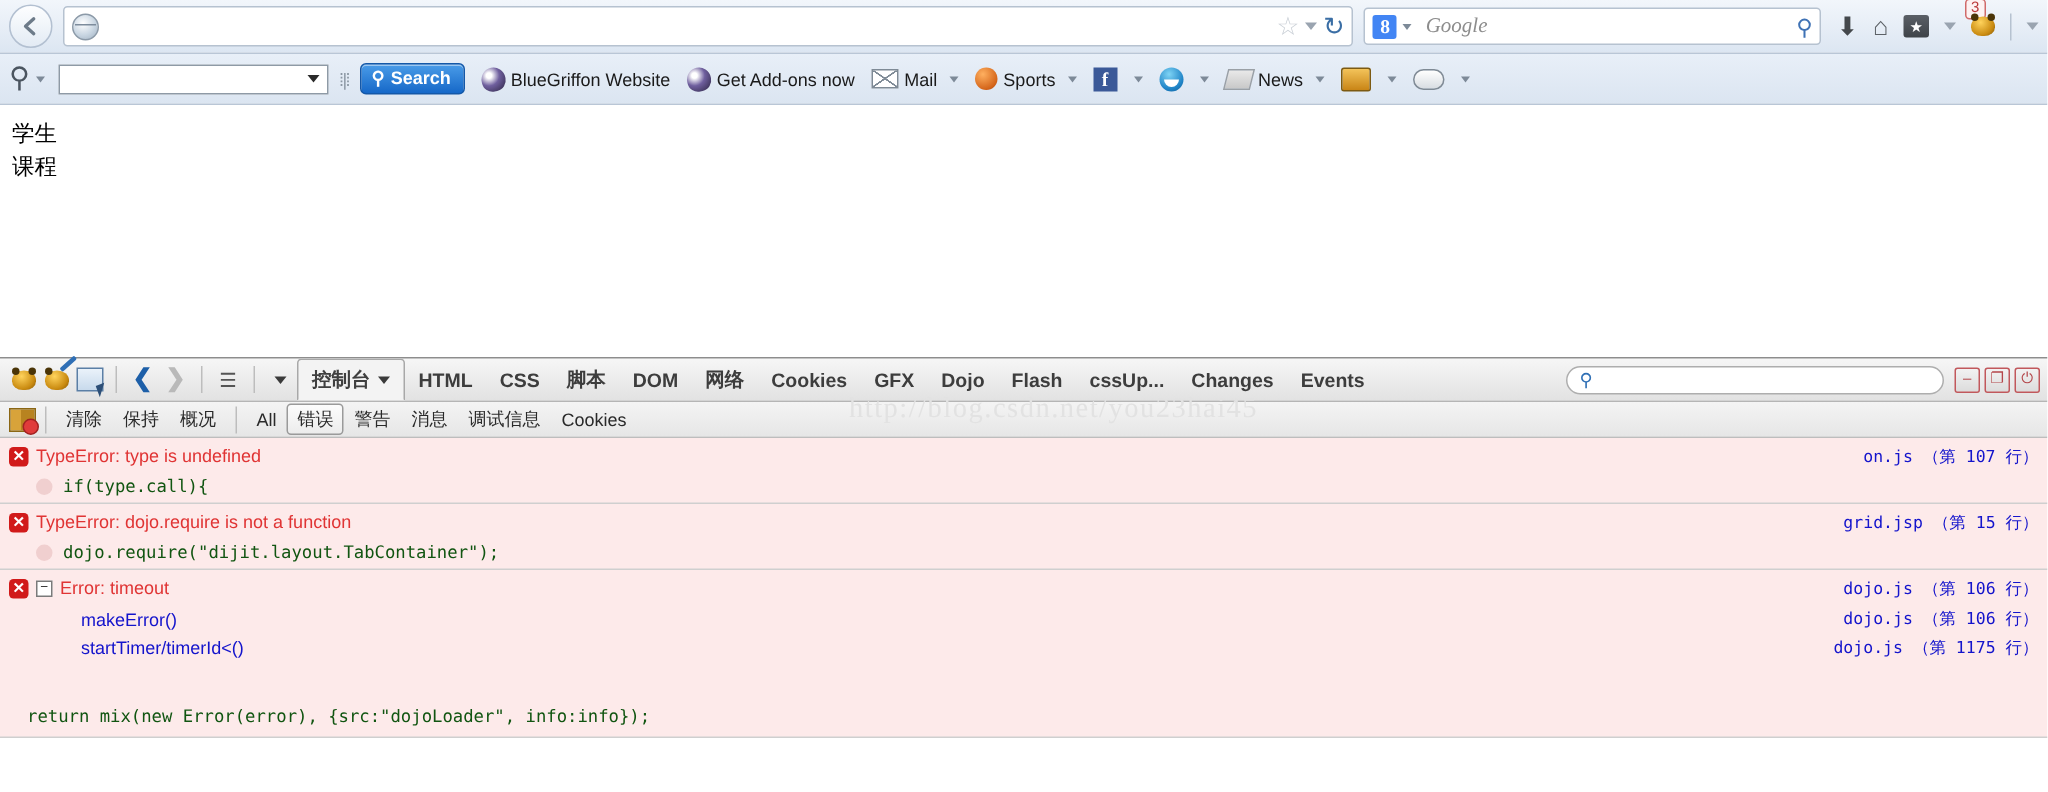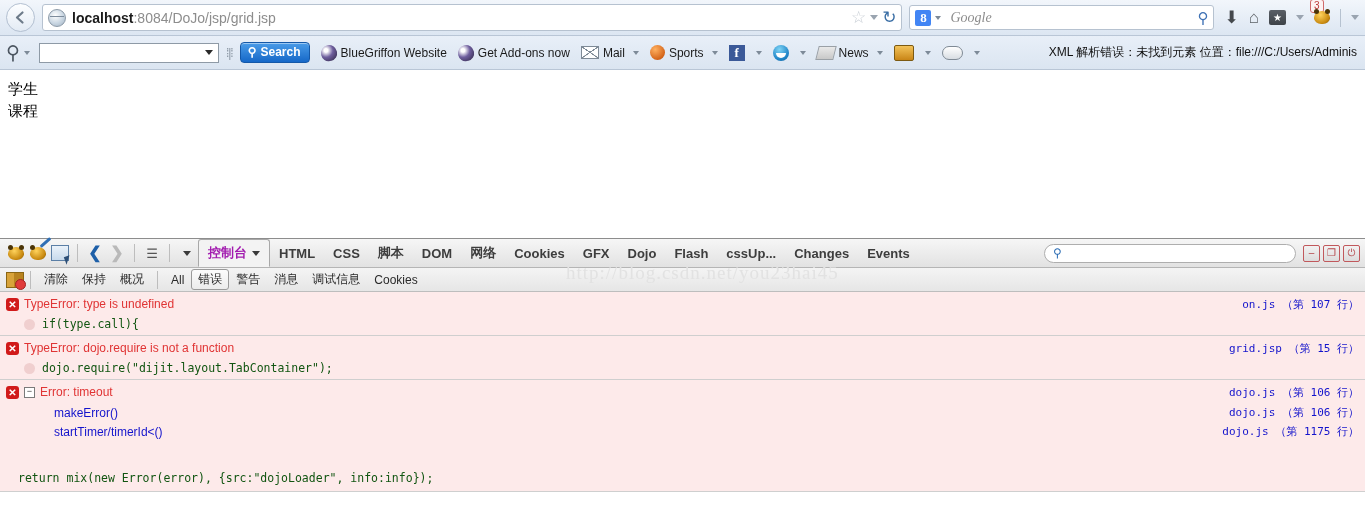--- a/index.html
+++ b/index.html
@@ -279,21 +279,21 @@
   .fb-tab {
     font-size:13px; font-weight:700; color:#3d3d3d;
     padding:4px 9px; white-space:nowrap;
   }
   .fb-tab.active {
     background:#f3f3f3;
     border:1px solid #a8a8a8;
     border-radius:3px 3px 0 0;
     border-bottom-color:#f3f3f3;
     display:flex; align-items:center; gap:5px;
-    color:#a21caf;
+    color:#404040;
   }
   .fb-search {
     margin-left:auto;
     width:252px; height:19px;
     background:#fff; border:1px solid #aeaeae; border-radius:10px;
     display:flex; align-items:center; padding:0 8px; flex:none;
     box-sizing:border-box;
   }
   .fb-search .mg { color:#2f6fb5; font-size:12px; }
   .win-btns { display:flex; gap:3px; margin-left:7px; flex:none; }
@@ -397,21 +397,20 @@
 
 <div class="nav-bar">
   <div class="back-btn">
     <svg width="15" height="15" viewBox="0 0 15 15">
       <path d="M9.5 2.5 L4 7.5 L9.5 12.5" stroke="#6d7b89" stroke-width="2.2" fill="none" stroke-linecap="round" stroke-linejoin="round"></path>
     </svg>
   </div>
 
   <div class="url-box">
     <span class="favicon"></span>
-    <span class="url-text"><b>localhost</b><span>:8084/DoJo/jsp/grid.jsp</span></span>
     <span class="url-icons">
       <span class="star">☆</span>
       <span class="caret-gray"></span>
       <span class="reload">↻</span>
     </span>
   </div>
 
   <div class="search-box">
     <span class="g-icon">8</span>
     <span class="mini-caret"></span>
@@ -478,21 +477,20 @@
   </span>
   <span class="bm-item">
     <span class="mon-ic"></span>
     <span class="mini-caret" style="margin-left:7px"></span>
   </span>
   <span class="bm-item">
     <span class="game-ic"></span>
     <span class="mini-caret" style="margin-left:7px"></span>
   </span>
 
-  <span class="xml-err">XML 解析错误：未找到元素 位置：file:///C:/Users/Adminis</span>
 </div>
 
 <div class="page">
   <div class="page-line">学生</div>
   <div class="page-line">课程</div>
 </div>
 
 <div class="fb-toolbar">
   <span class="fb-ic-btn">
       <span class="bug"></span>

